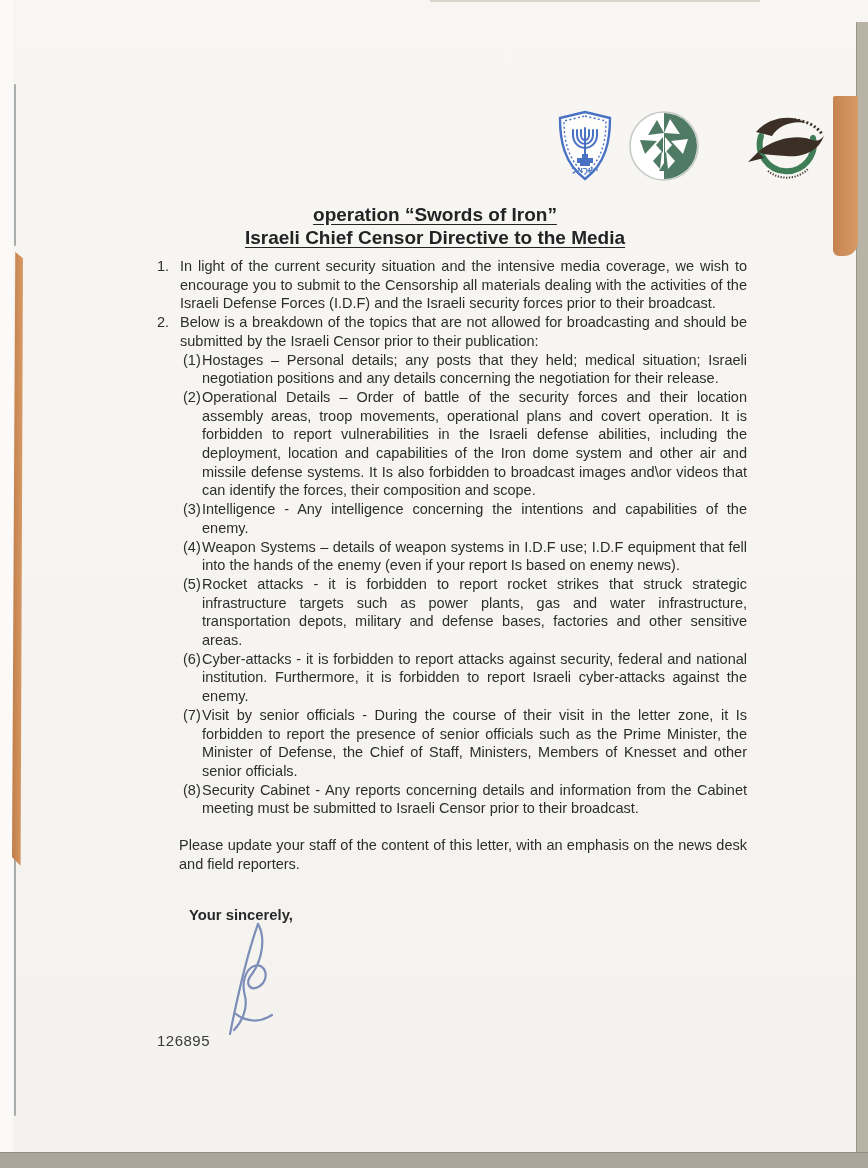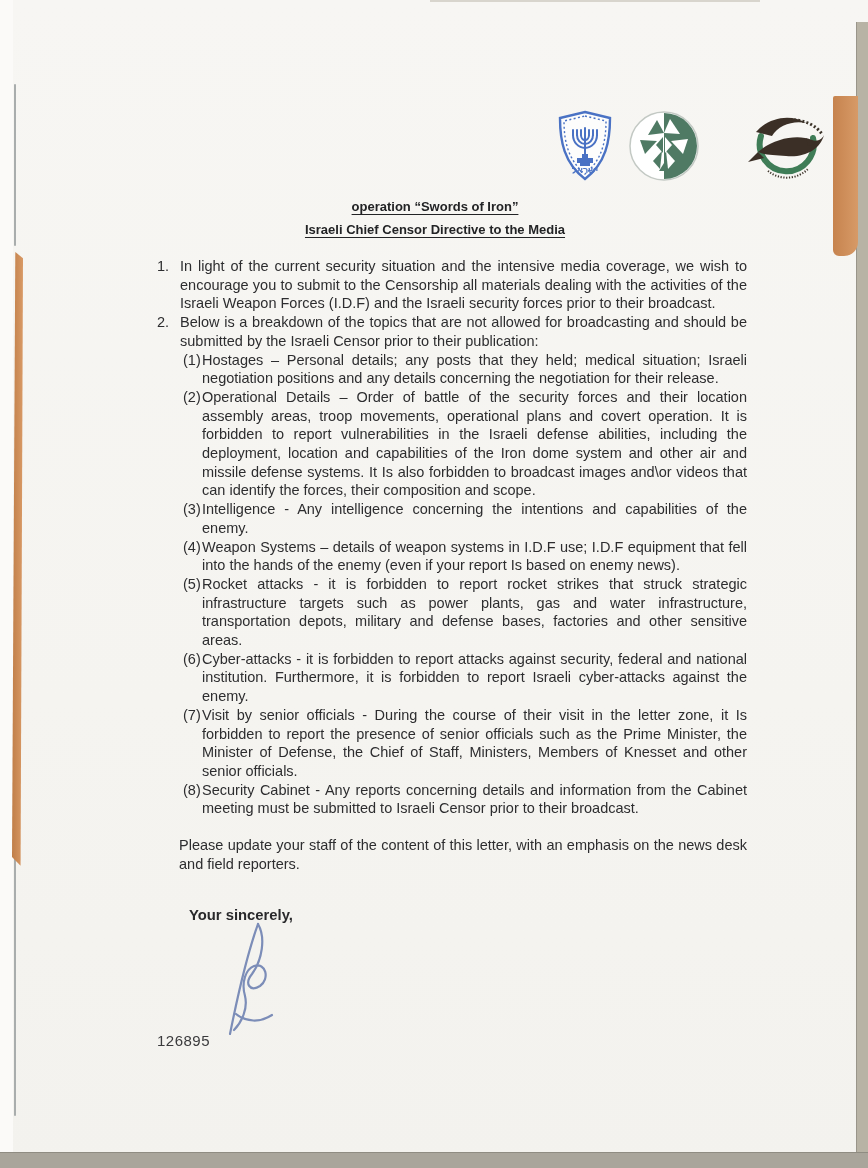--- a/index.html
+++ b/index.html
@@ -24,22 +24,22 @@
     clip-path:polygon(30% 0, 100% 1%, 78% 99%, 0 97.6%); }
   .right-orange-tab { position:absolute; left:833px; top:96px; width:25px; height:160px;
     background:linear-gradient(90deg,#c6834e,#d79a67);
     border-radius:2px 0 14px 6px; }
   
   .logo { position:absolute; }
   .logo-state { left:555px; top:110px; }
   .logo-idf   { left:628px; top:109px; }
   .logo-dove  { left:746px; top:108px; }
   
-  .title-block { position:absolute; left:135px; top:196px; width:600px; text-align:center;
-    font-weight:bold; font-size:13px; line-height:22.5px; color:#222325; }
+  .title-block { position:absolute; left:135px; top:204px; width:600px; text-align:center;
+    font-weight:bold; font-size:19px; line-height:22.5px; color:#222325; }
   .title-block div { text-decoration:underline; text-underline-offset:3px; }
   
   .body-col { position:absolute; left:157px; top:257px; width:590px;
     font-size:14.5px; line-height:18.7px; color:#2d2d2f; }
   .item { display:flex; }
   .item > .num { flex:none; width:23px; }
   .item > .txt { flex:1; text-align:justify; }
   .subitem { display:flex; margin-left:26px; }
   .subitem > .num { flex:none; width:19px; }
   .subitem > .txt { flex:1; text-align:justify; }
@@ -115,21 +115,21 @@
 </svg>
 
 <div class="title-block">
   <div>operation “Swords of Iron”</div>
   <div>Israeli Chief Censor Directive to the Media</div>
 </div>
 
 <main class="body-col">
   <div class="item">
     <span class="num">1.</span>
-    <span class="txt">In light of the current security situation and the intensive media coverage, we wish to encourage you to submit to the Censorship all materials dealing with the activities of the Israeli Weapon Forces (I.D.F) and the Israeli security forces prior to their broadcast.</span>
+    <span class="txt">In light of the current security situation and the intensive media coverage, we wish to encourage you to submit to the Censorship all materials dealing with the activities of the Israeli Defense Forces (I.D.F) and the Israeli security forces prior to their broadcast.</span>
   </div>
   <div class="item">
     <span class="num">2.</span>
     <span class="txt">Below is a breakdown of the topics that are not allowed for broadcasting and should be submitted by the Israeli Censor prior to their publication:</span>
   </div>
 
   <div class="subitem">
     <span class="num">(1)</span>
     <span class="txt">Hostages – Personal details; any posts that they held; medical situation; Israeli negotiation positions and any details concerning the negotiation for their release.</span>
   </div>

